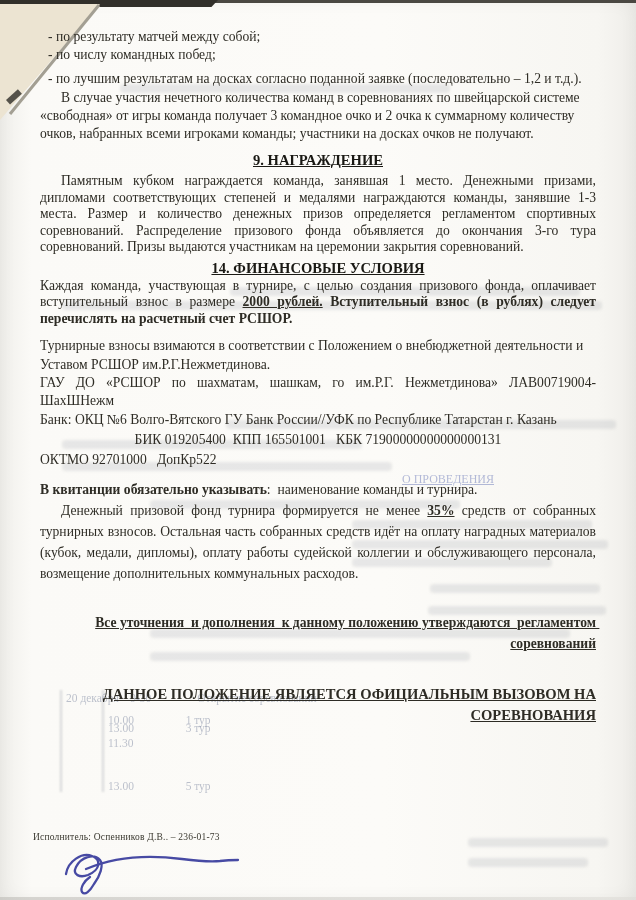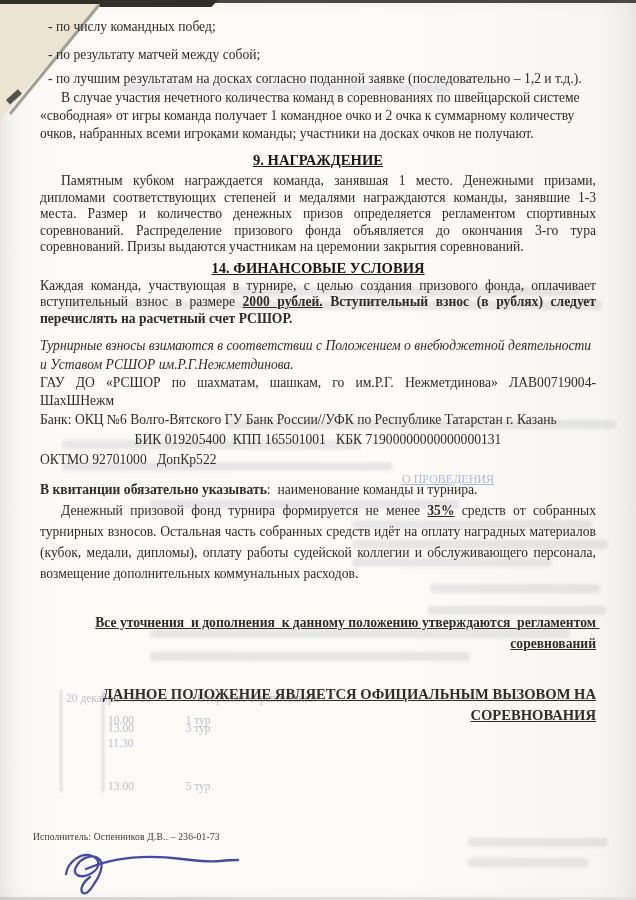--- a/index.html
+++ b/index.html
@@ -81,29 +81,29 @@
 
   <div class="top-edge"></div>
   <div class="top-edge-left"></div>
   <svg class="corner-svg" width="125" height="125">
     <polygon points="0,4 100,4 0,120" fill="#ece4d2"></polygon>
     <line x1="99" y1="5" x2="10" y2="114" stroke="#a39f93" stroke-width="3"></line>
     <rect x="6" y="100" width="16" height="6" fill="#55524a" transform="rotate(-42 6 100)"></rect>
   </svg>
 
   <div class="content">
+      <div class="blk ind1" style="margin-top: 10px;"><span>- по результату матчей между собой;</span></div>
       <div class="blk ind1"><span>- по числу командных побед;</span></div>
-      <div class="blk ind1" style="margin-top: 10px;"><span>- по результату матчей между собой;</span></div>
       <div class="blk ind1" style="margin-top: 6px; line-height: 17px;"><span>- по лучшим результатам на досках согласно поданной заявке (последовательно – 1,2 и т.д.).</span></div>
-      <div class="blk ind2" style="margin-top: 2px; line-height: 18px;"><span>В случае участия нечетного количества команд в соревнованиях по швейцарской системе «свободная» от игры команда получает 1 командное очко и 2 очка к суммарному количеству очков, набранных всеми игроками команды; участники на досках очков не получают.</span></div>
+      <div class="blk ind2" style="margin-top: 2px; line-height: 18px;"><span>В случае участия нечетного количества команд в соревнованиях по швейцарской системе «свободная» от игры команда получает 3 командное очко и 2 очка к суммарному количеству очков, набранных всеми игроками команды; участники на досках очков не получают.</span></div>
       <div class="blk heading" style="margin-top: 9px; line-height: 17px;"><span class="b u">9. НАГРАЖДЕНИЕ</span></div>
       <div class="blk j ind2" style="margin-top: 4px; line-height: 16.5px;"><span>Памятным кубком награждается команда, занявшая 1 место. Денежными призами, дипломами соответствующих степеней и медалями награждаются команды, занявшие 1-3 места.  Размер и количество денежных призов определяется регламентом спортивных соревнований.  Распределение призового фонда объявляется до окончания 3-го тура соревнований. Призы выдаются участникам на церемонии закрытия соревнований.</span></div>
       <div class="blk heading" style="margin-top: 4px; line-height: 17px;"><span class="b u">14. ФИНАНСОВЫЕ УСЛОВИЯ</span></div>
       <div class="blk j" style="margin-top: 1px; line-height: 16.5px;"><span>Каждая команда, участвующая в турнире, с целью создания призового фонда, оплачивает вступительный взнос в размере </span><span class="b u">2000 рублей.</span><span class="b"> </span><span class="b">Вступительный взнос (в рублях) следует перечислять на расчетный счет РСШОР.</span></div>
-      <div class="blk " style="margin-top: 9px; line-height: 19px; font-style: italic;"><span>Турнирные взносы взимаются в соответствии с Положением о внебюджетной деятельности и Уставом РСШОР им.Р.Г.Нежметдинова.</span></div>
+      <div class="blk " style="margin-top: 9px; line-height: 19px;"><span>Турнирные взносы взимаются в соответствии с Положением о внебюджетной деятельности и Уставом РСШОР им.Р.Г.Нежметдинова.</span></div>
       <div class="blk j" style="line-height: 18px;"><span>ГАУ ДО «РСШОР по шахматам, шашкам, го им.Р.Г. Нежметдинова» ЛАВ00719004-ШахШНежм</span></div>
       <div class="blk j" style="line-height: 20px;"><span>Банк: ОКЦ №6 Волго-Вятского ГУ Банк России//УФК по Республике Татарстан г. Казань</span></div>
       <div class="blk pre" style="line-height: 20px; text-align: center;"><span>БИК 019205400  КПП 165501001   КБК 71900000000000000131</span></div>
       <div class="blk pre" style="line-height: 20px;"><span>ОКТМО 92701000   ДопКр522</span></div>
       <div class="blk pre" style="margin-top: 9px; line-height: 21px;"><span class="b">В квитанции обязательно указывать</span><span>:  наименование команды и турнира.</span></div>
       <div class="blk j ind2" style="margin-top: 0px; line-height: 21px;"><span>Денежный призовой фонд турнира формируется не менее </span><span class="b u">35%</span><span> средств от собранных турнирных взносов. Остальная часть собранных средств идёт на оплату наградных материалов (кубок, медали, дипломы), оплату работы судейской коллегии и обслуживающего персонала, возмещение дополнительных коммунальных расходов.</span></div>
       <div class="blk c pre" style="margin-top: 28px; line-height: 21px;"><span class="b">Все уточнения  и дополнения  к данному положению утверждаются  регламентом соревнований</span></div>
       <div class="blk c" style="margin-top: 30px; line-height: 21px; font-size: 14.6px;"><span class="b">ДАННОЕ ПОЛОЖЕНИЕ ЯВЛЯЕТСЯ ОФИЦИАЛЬНЫМ ВЫЗОВОМ НА СОРЕВНОВАНИЯ</span></div>
     </div>
 

